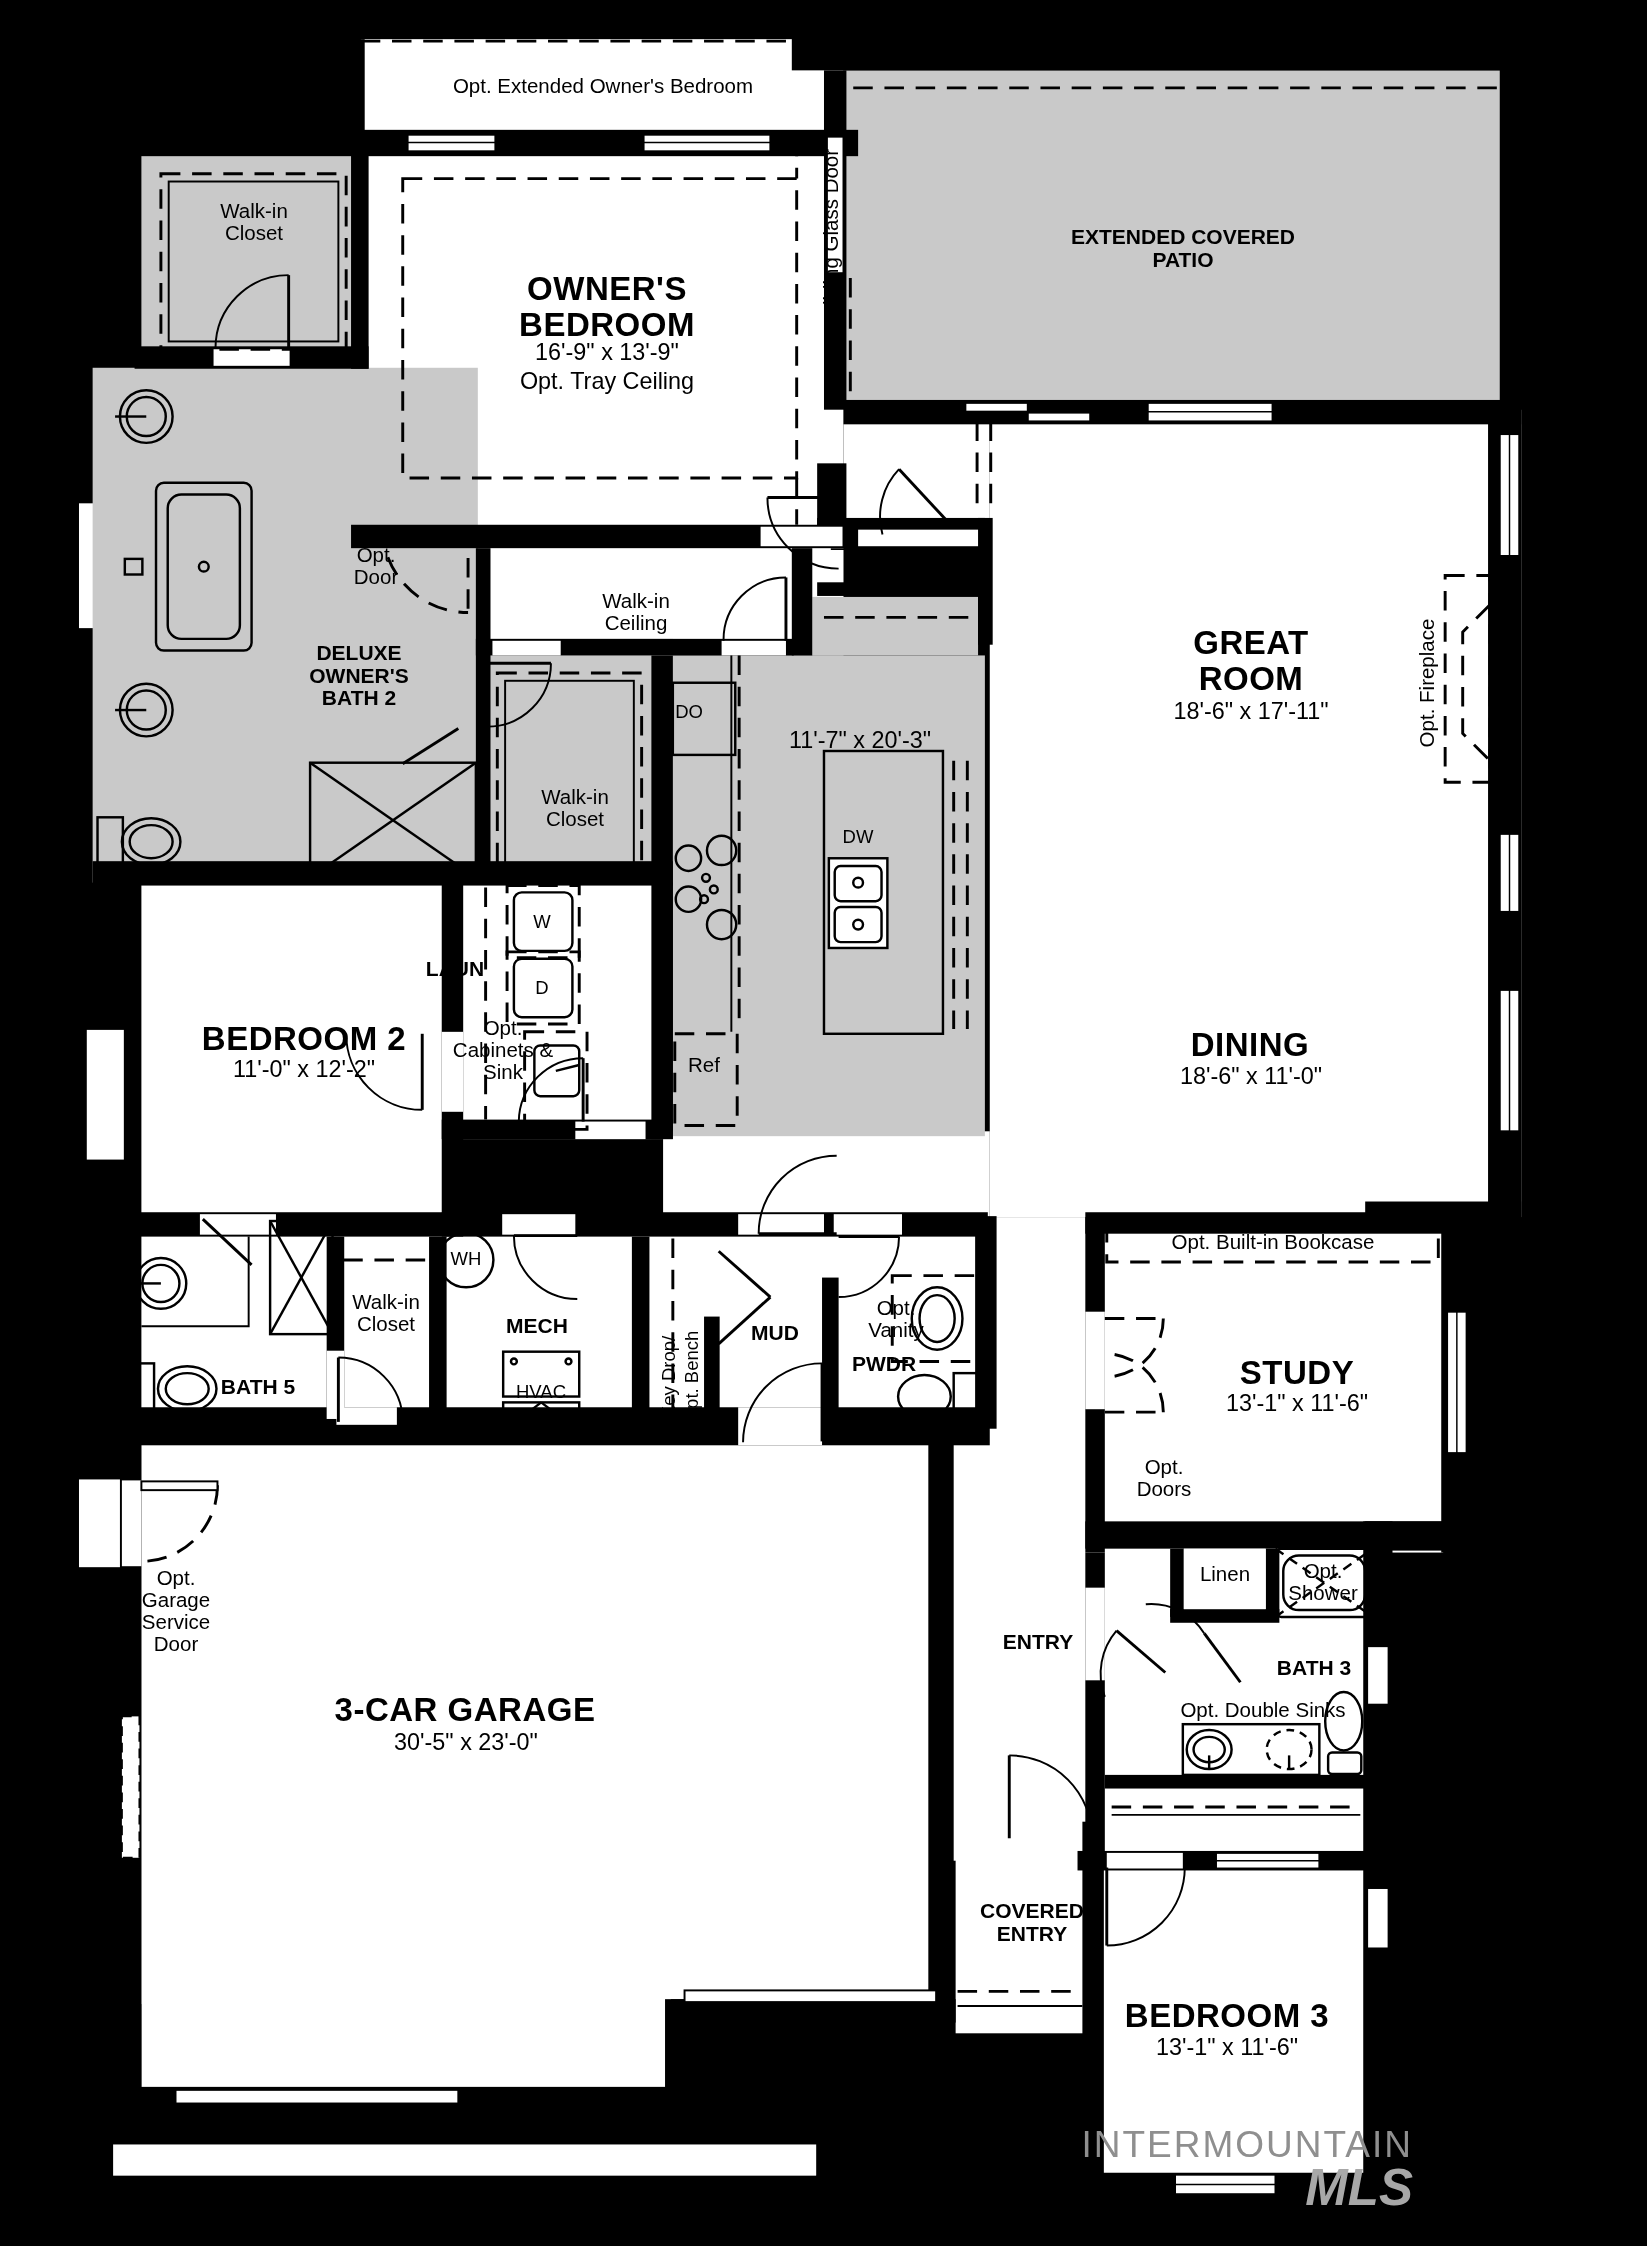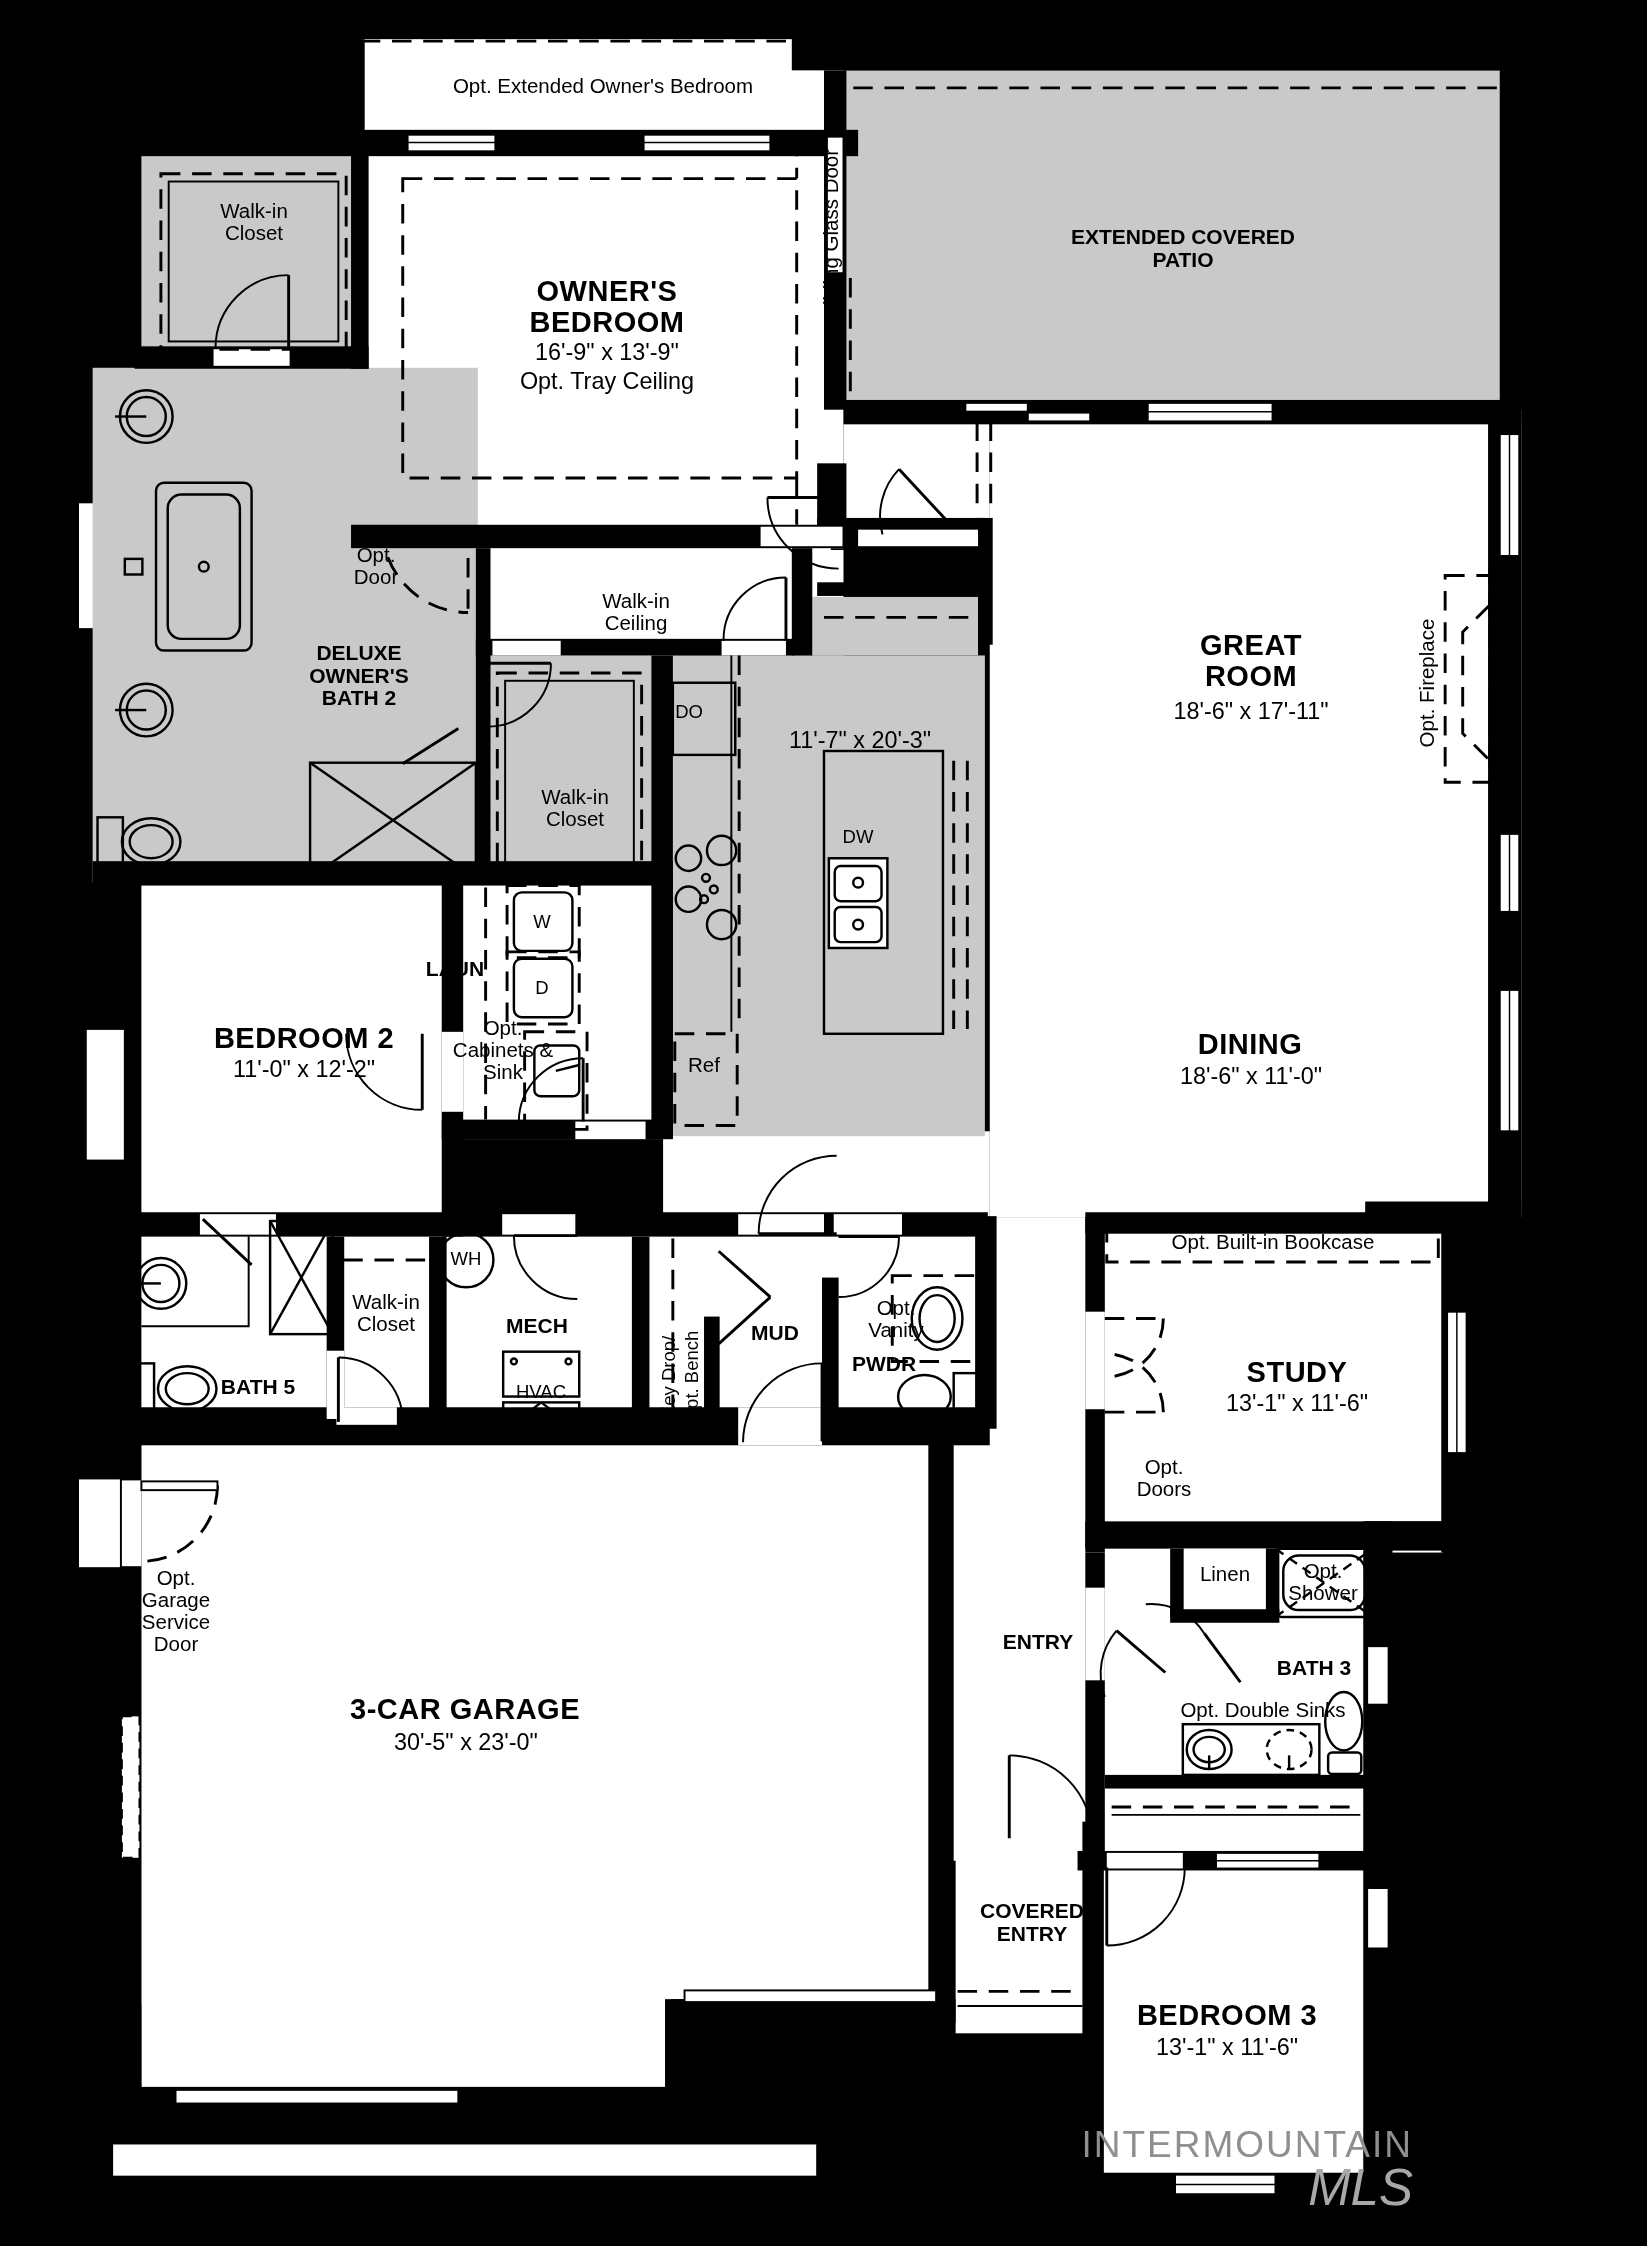--- a/index.html
+++ b/index.html
@@ -1,29 +1,29 @@
 <!DOCTYPE html>
 <html><head>
 <meta charset="utf-8">
 <style>
   html,body{margin:0;padding:0;background:#000;}
   #stage{position:relative;width:1530px;height:2247px;background:#000;overflow:hidden;
          font-family:"Liberation Sans","DejaVu Sans",sans-serif;color:#000;}
   #plan-svg{position:absolute;left:0;top:0;}
   .lbl{position:absolute;transform:translate(-50%,-50%);text-align:center;line-height:1.08;
        white-space:pre-line;color:#000;}
-  .room{font-weight:bold;font-size:29px;letter-spacing:0.5px;}
+  .room{font-weight:bold;font-size:33px;letter-spacing:0.5px;}
   .room-sm{font-weight:bold;font-size:21px;}
   .dims{font-size:23.4px;}
   .small{font-size:20.5px;}
   .tiny{font-size:18.5px;}
   .vert{transform:translate(-50%,-50%) rotate(-90deg);transform-origin:center;}
   .wm{position:absolute;text-align:right;color:#9b9b9b;}
   .wm1{font-size:37px;letter-spacing:2px;color:#8f8f8f;}
-  .wm2{font-size:51px;font-weight:normal;font-style:italic;margin-top:-7.8px;color:#a8a8a8;}
+  .wm2{font-size:51px;font-weight:bold;font-style:italic;margin-top:-7.8px;color:#a8a8a8;}
 </style>
 </head>
 <body>
 
 <div id="stage">
 
 <svg id="plan-svg" width="1647" height="2247" viewBox="0 0 1689 2304" xmlns="http://www.w3.org/2000/svg">
   <rect x="0" y="0" width="1689" height="2304" fill="#000"></rect>
 
   <g fill="#fff" stroke="none">

